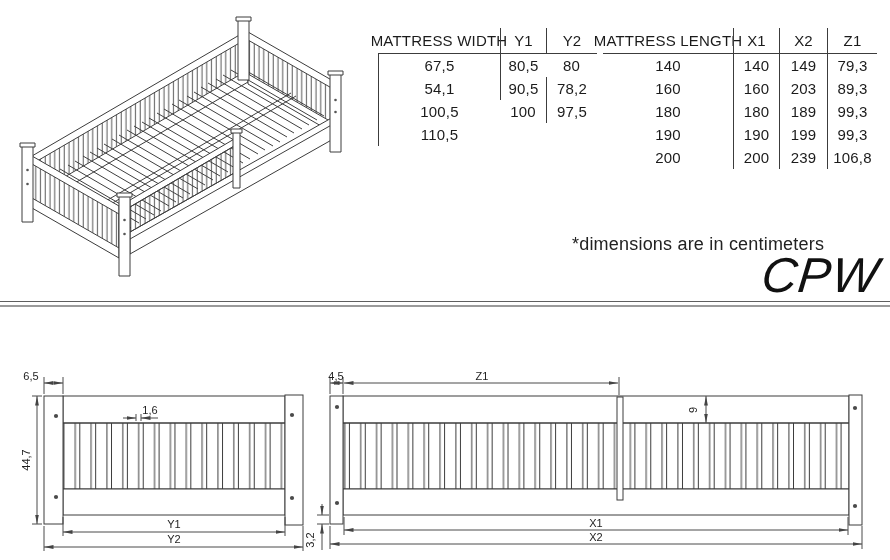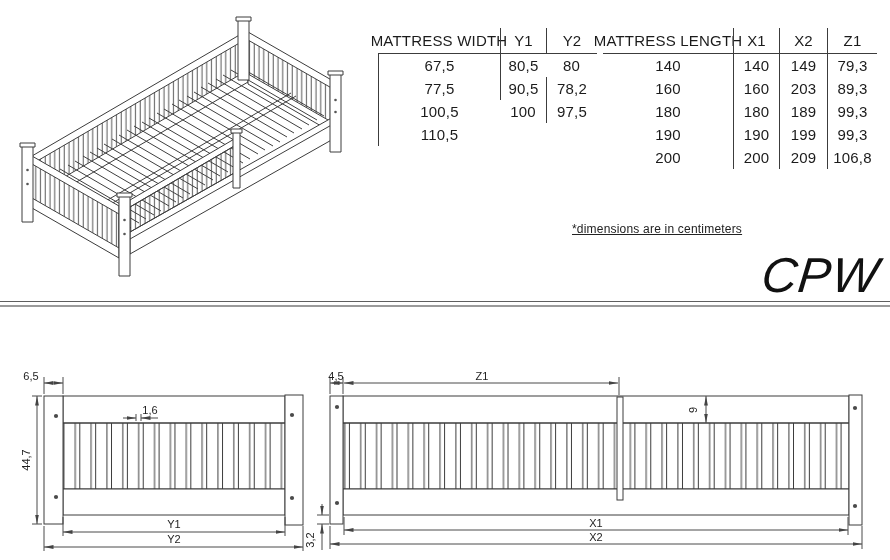--- a/index.html
+++ b/index.html
@@ -4,21 +4,21 @@
 <style>
   html,body{margin:0;padding:0;background:#fff;}
   .sheet{position:relative;width:890px;height:560px;background:#fff;overflow:hidden;
          font-family:"Liberation Sans",sans-serif;color:#1b1b1b;}
   .tbl{position:absolute;display:grid;font-size:15px;}
   #t1{left:378px;top:28px;grid-template-columns:122px 46px 51px;grid-template-rows:26px repeat(4,23px);}
   #t2{left:603px;top:28px;grid-template-columns:130px 46px 48px 50px;grid-template-rows:26px repeat(5,23px);}
   .c{display:flex;align-items:center;justify-content:center;white-space:nowrap;letter-spacing:.2px;}
   .h{border-bottom:1px solid #3c3c3c;}
   .v{border-left:1px solid #3c3c3c;}
-  .note{position:absolute;left:572px;top:222px;font-size:12px;color:#222;letter-spacing:.2px;text-decoration:underline;}
+  .note{position:absolute;left:572px;top:234px;font-size:18px;color:#222;letter-spacing:.2px;}
   .logo{position:absolute;left:762px;top:247px;width:112px;text-align:right;font-size:49px;
         font-style:italic;font-weight:400;letter-spacing:1px;color:#111;transform:skewX(-6deg);}
   .rule{position:absolute;left:0;top:301px;width:890px;height:3px;
         border-top:1px solid #5f5f5f;border-bottom:2px solid #9b9b9b;}
   svg{position:absolute;}
   svg text{font-size:11px;fill:#1e1e1e;font-family:"Liberation Sans",sans-serif;text-anchor:middle;}
   .ln{stroke:#3c3c3c;stroke-width:1;fill:#fff;}
   .nf{fill:none;}
   .thin{stroke:#4a4a4a;stroke-width:1;fill:none;}
 </style>
@@ -90,21 +90,21 @@
     </g>
   </svg>
 
   <div id="t1" class="tbl">
     <div class="c h">MATTRESS WIDTH</div>
     <div class="c h v">Y1</div>
     <div class="c h v">Y2</div>
     <div class="c v">67,5</div>
     <div class="c v">80,5</div>
     <div class="c">80</div>
-    <div class="c v">77,5</div>
+    <div class="c v">54,1</div>
     <div class="c v">90,5</div>
     <div class="c v">78,2</div>
     <div class="c v">100,5</div>
     <div class="c">100</div>
     <div class="c v">97,5</div>
     <div class="c v">110,5</div>
   </div>
 
   <div id="t2" class="tbl">
     <div class="c h">MATTRESS LENGTH</div>
@@ -122,21 +122,21 @@
     <div class="c">180</div>
     <div class="c v">180</div>
     <div class="c v">189</div>
     <div class="c v">99,3</div>
     <div class="c">190</div>
     <div class="c v">190</div>
     <div class="c v">199</div>
     <div class="c v">99,3</div>
     <div class="c">200</div>
     <div class="c v">200</div>
-    <div class="c v">209</div>
+    <div class="c v">239</div>
     <div class="c v">106,8</div>
   </div>
 
   <div class="note">*dimensions are in centimeters</div>
   <div class="logo">CPW</div>
   <div class="rule"></div>
 
   <svg style="left:0;top:320px" width="890" height="240" viewBox="0 0 890 240">
     <defs>
       <pattern id="pslat" width="15.86" height="8" patternUnits="userSpaceOnUse">

